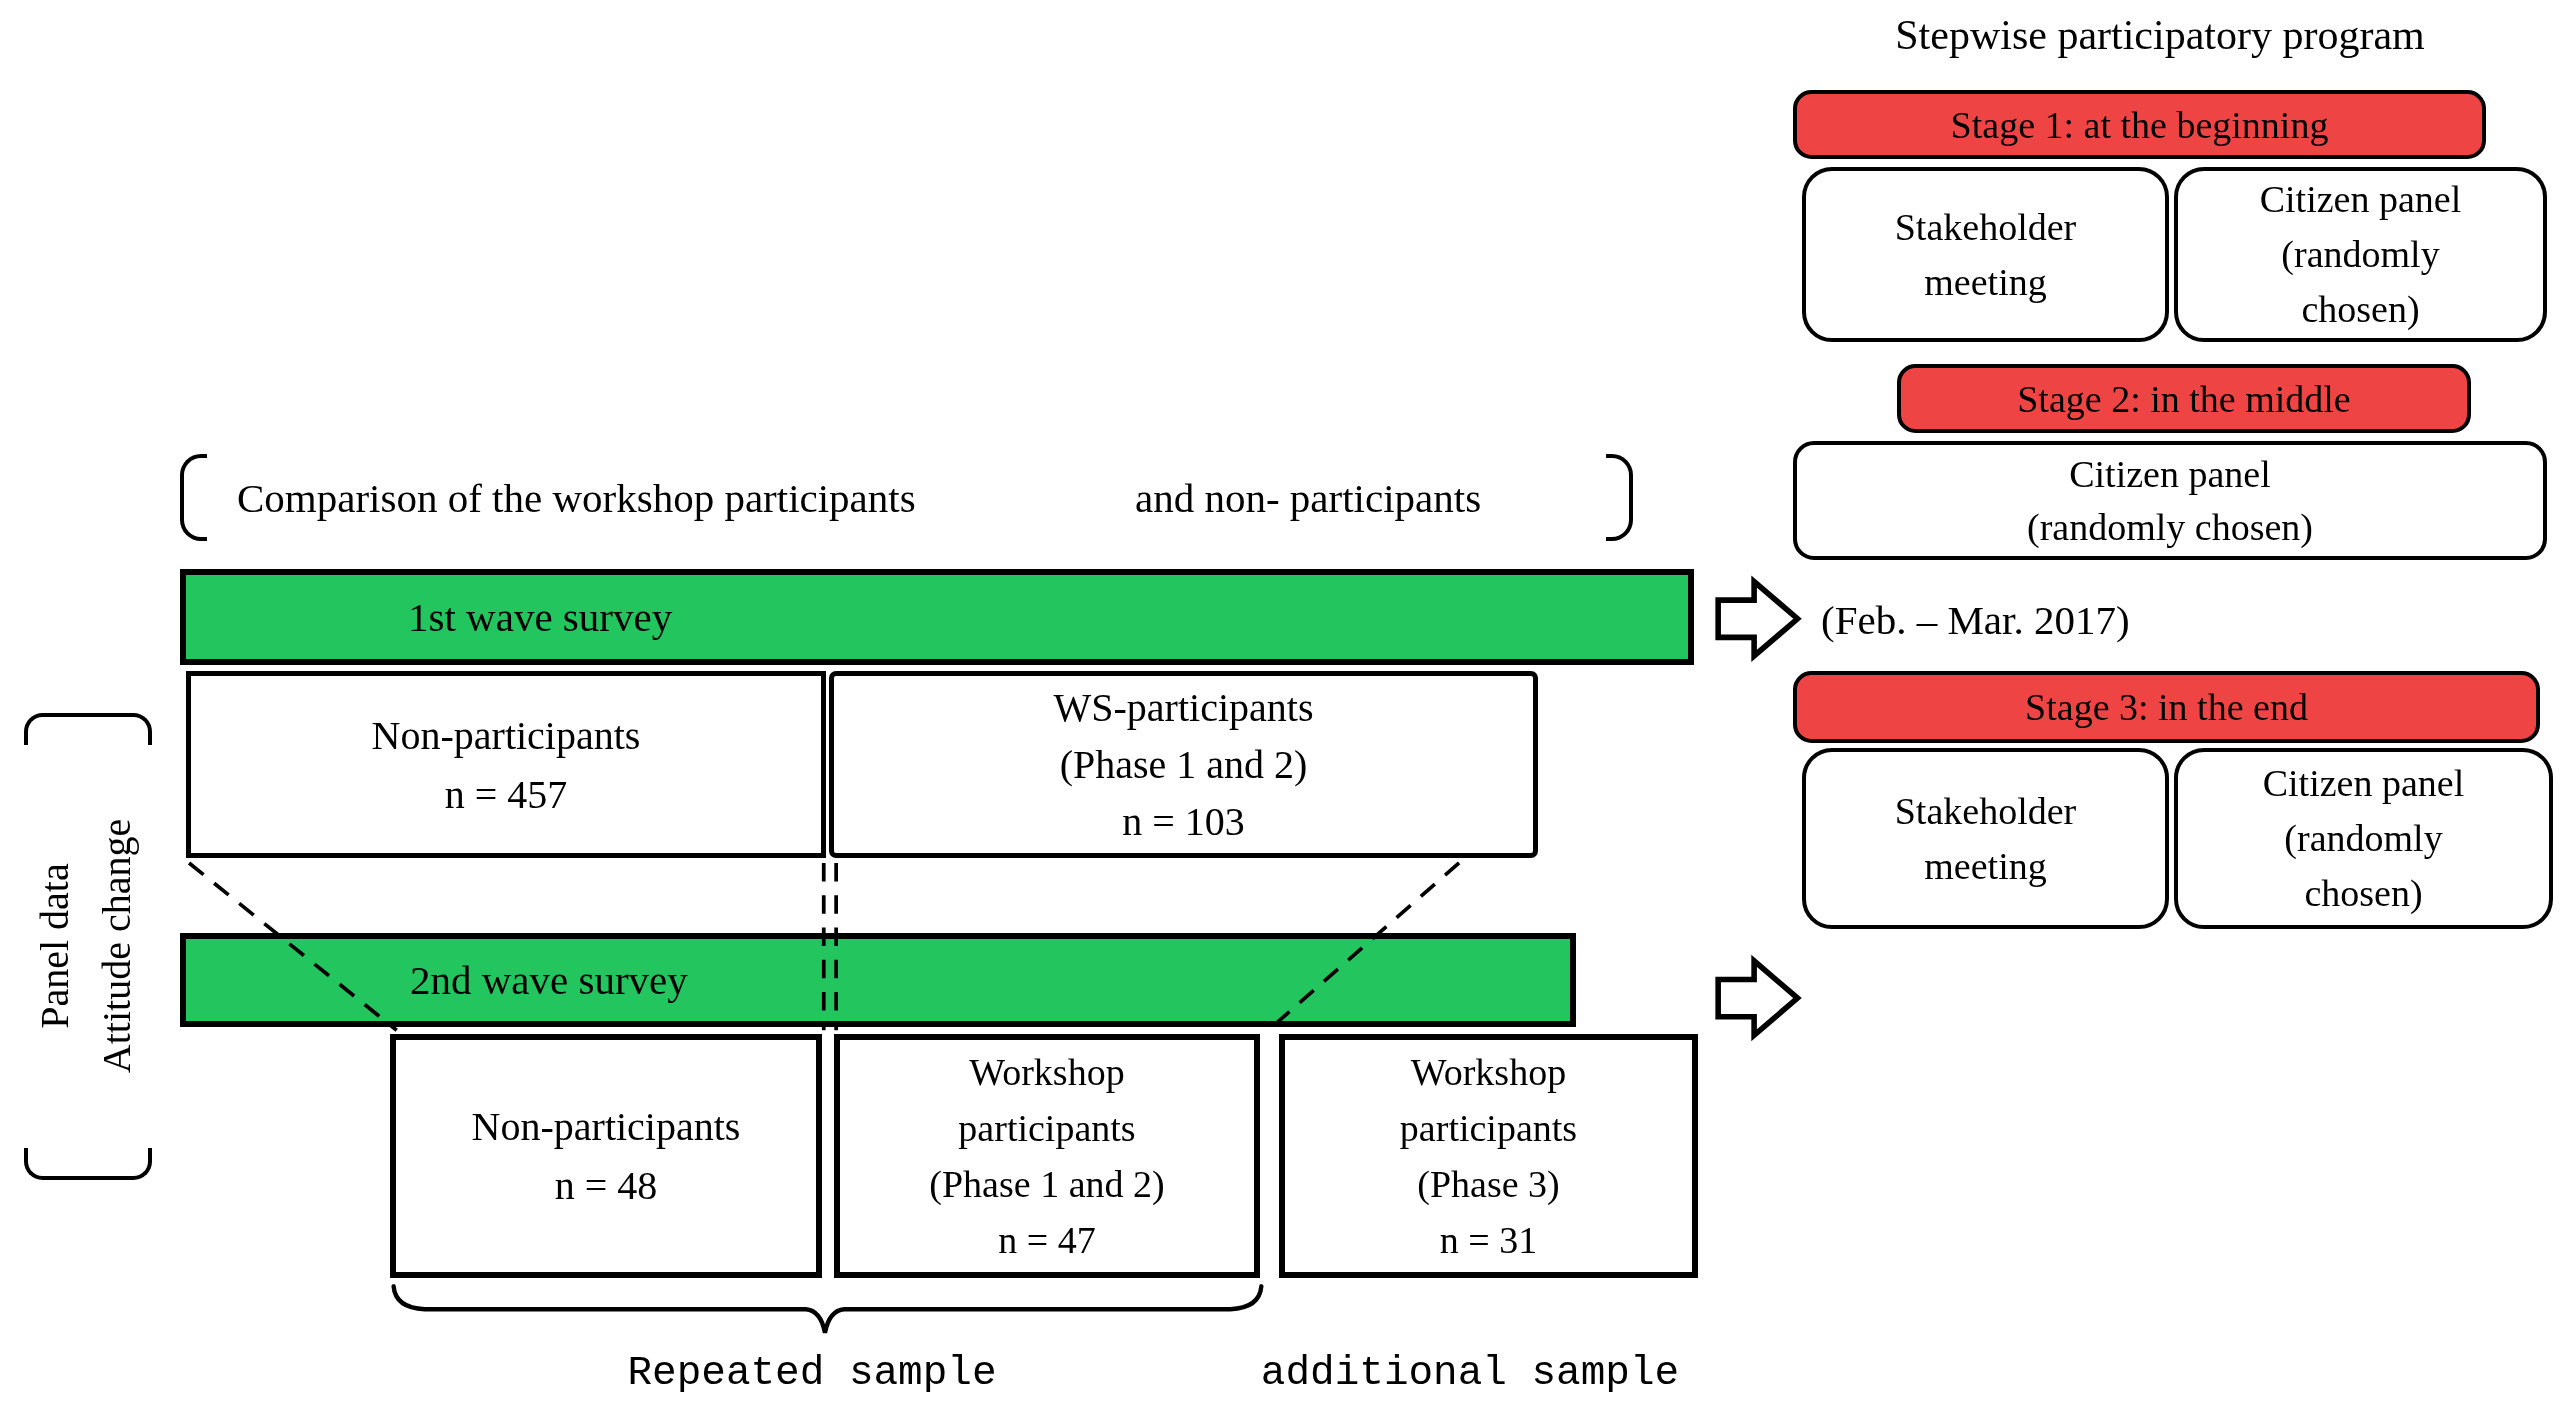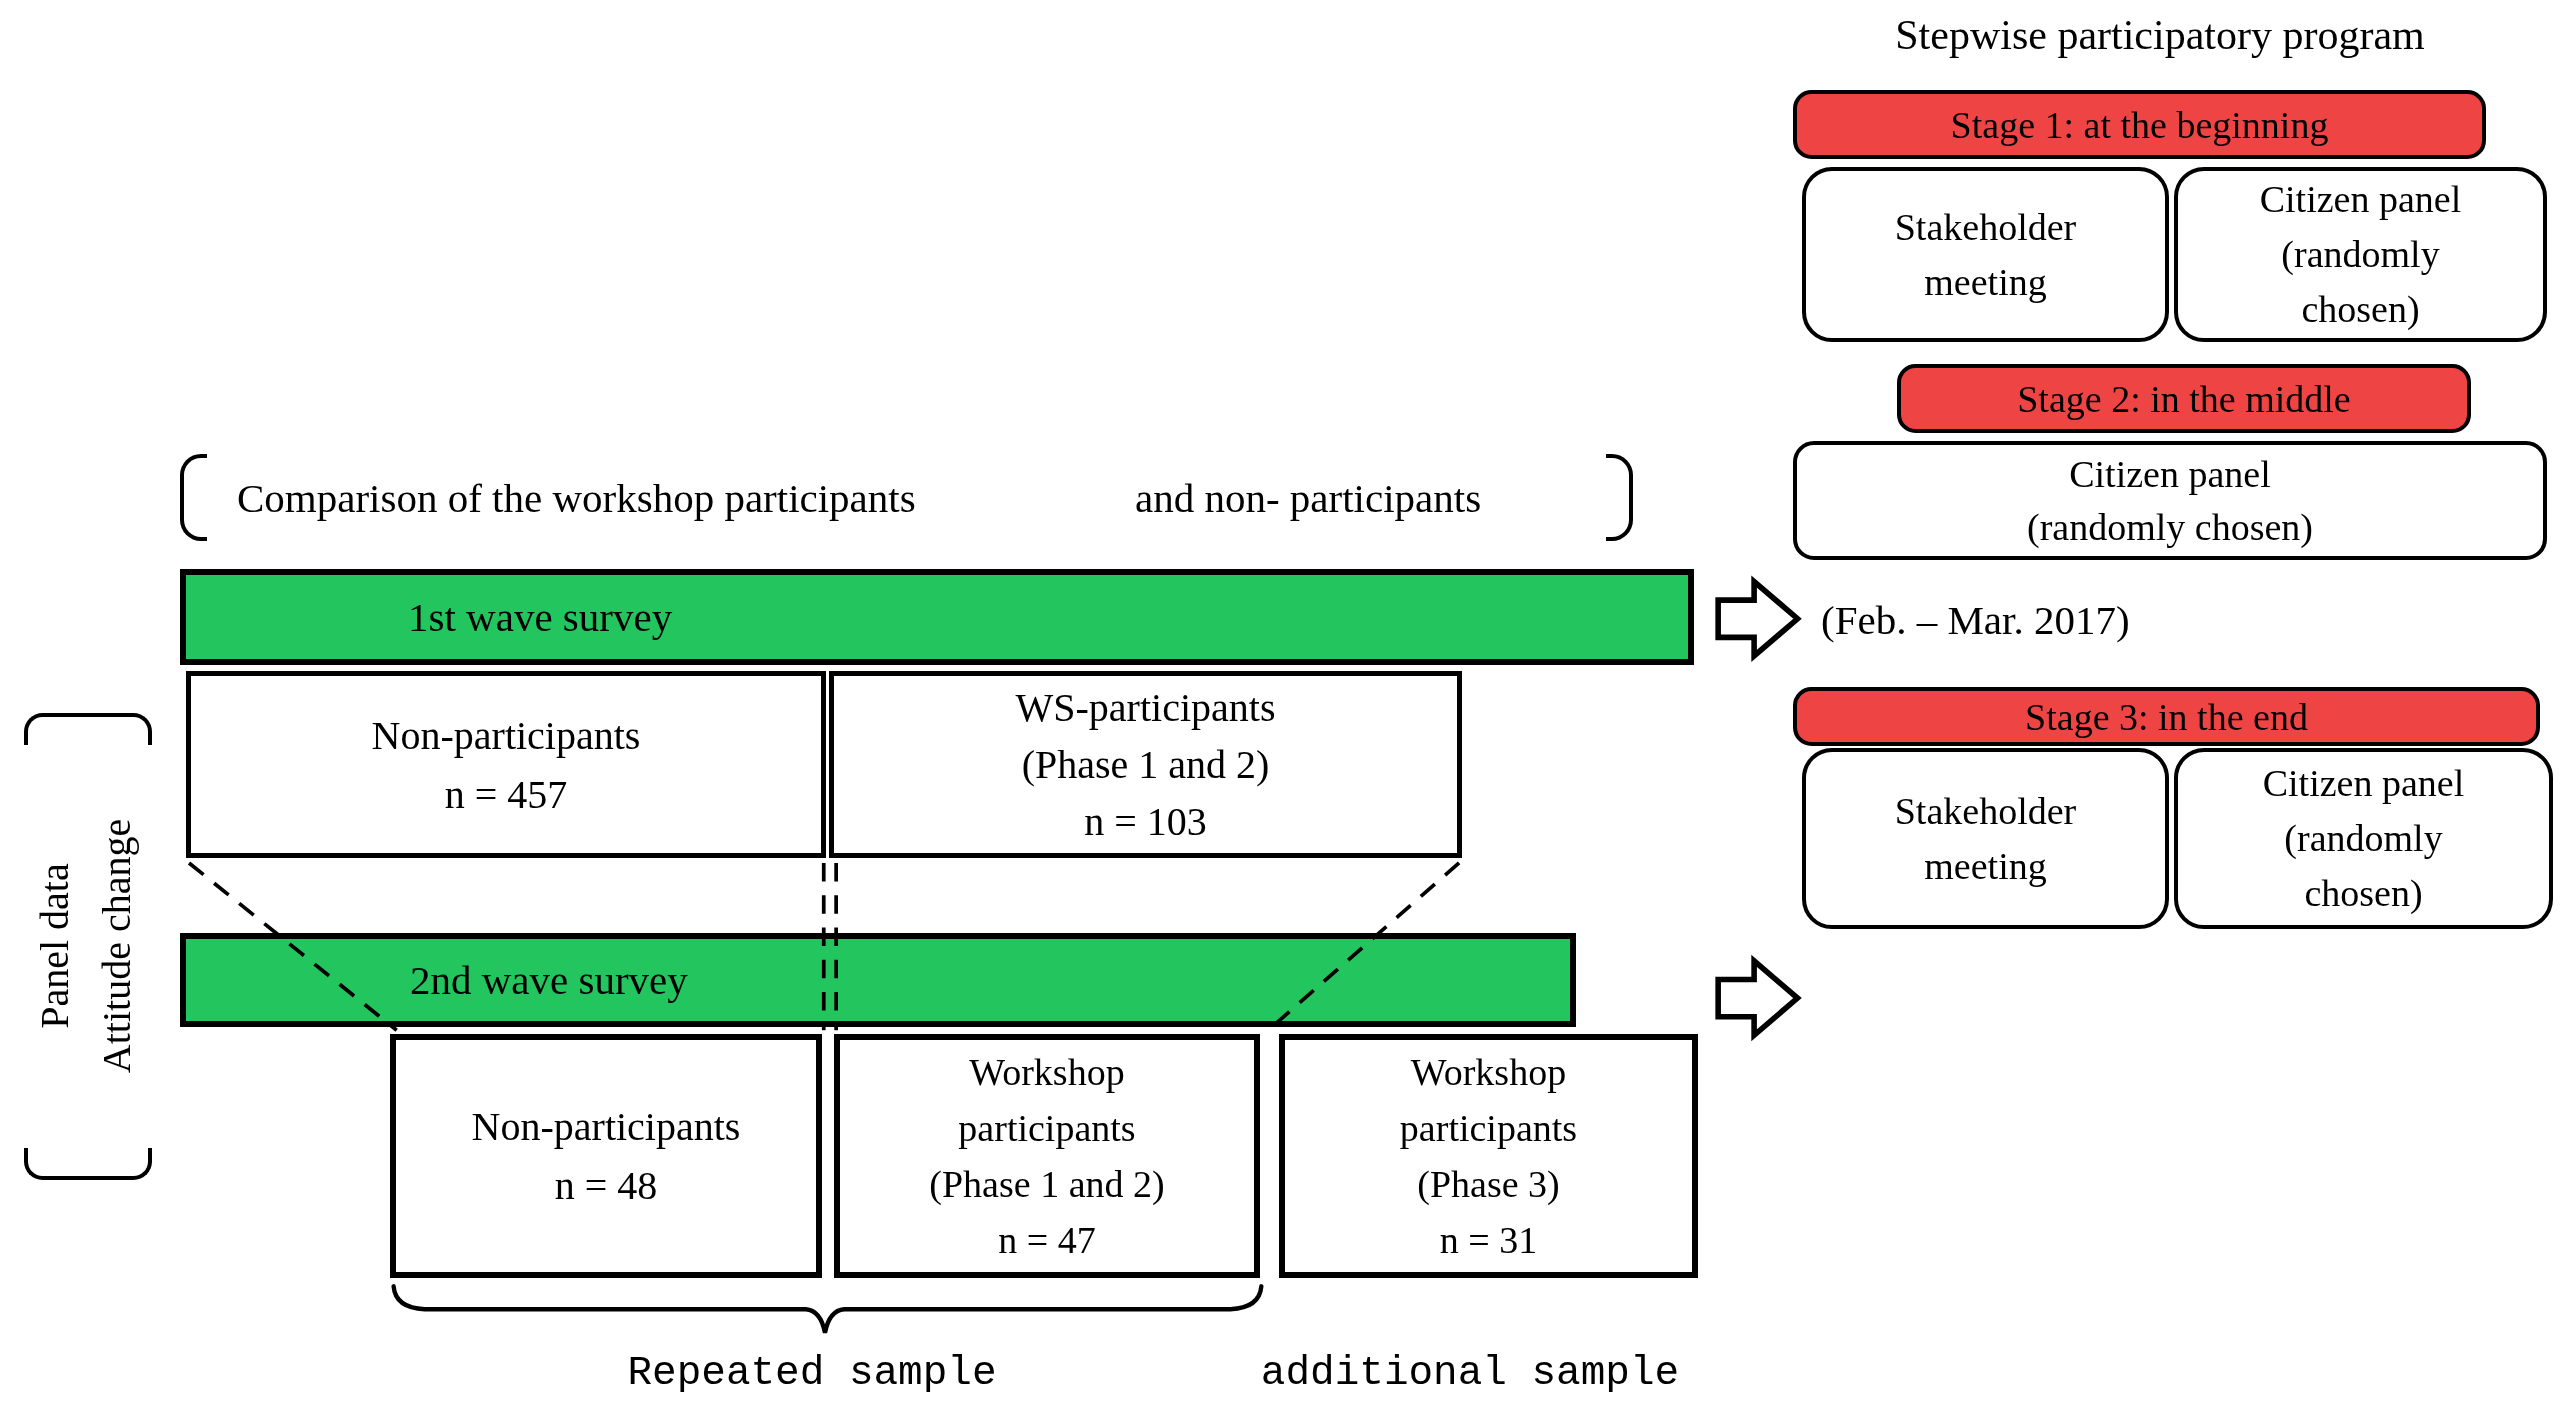--- a/index.html
+++ b/index.html
@@ -99,21 +99,21 @@
     <span>Stage 2: in the middle</span>
   </div>
 
   <div class="abs stage-box-wide ctr" style="left:1793px; top:441px; width:754px; height:119px;">
     <span class="ln">Citizen panel</span>
     <span class="ln">(randomly chosen)</span>
   </div>
 
   <div class="abs date-label" style="left:1821px; top:588px; height:64px;">(Feb. – Mar. 2017)</div>
 
-  <div class="abs stage-header ctr" style="left:1793px; top:671px; width:747px; height:59px;margin-top:16px;">
+  <div class="abs stage-header ctr" style="left:1793px; top:671px; width:747px; height:72px;">
     <span>Stage 3: in the end</span>
   </div>
 
   <div class="abs stage-box ctr" style="left:1802px; top:748px; width:367px; height:181px;">
     <span class="ln">Stakeholder</span>
     <span class="ln">meeting</span>
   </div>
 
   <div class="abs stage-box ctr" style="left:2174px; top:748px; width:379px; height:181px;">
     <span class="ln">Citizen panel</span>
@@ -131,21 +131,21 @@
 
   <div class="abs wave-bar" style="left:180px; top:569px; width:1514px; height:96px;">
     <span class="bar-label" style="left:222px;">1st wave survey</span>
   </div>
 
   <div class="abs sample-box ctr" style="left:186px; top:671px; width:640px; height:187px;">
     <span class="ln">Non-participants</span>
     <span class="ln">n = 457</span>
   </div>
 
-  <div class="abs sample-box ctr" style="left:829px; top:671px; width:633px; height:187px; line-height:57px;">
+  <div class="abs sample-box ctr" style="left:829px; top:671px; width:709px; height:187px; line-height:57px;border-radius:7px;">
     <span class="ln">WS-participants</span>
     <span class="ln">(Phase 1 and 2)</span>
     <span class="ln">n = 103</span>
   </div>
 
   <div class="abs wave-bar" style="left:180px; top:933px; width:1396px; height:94px;">
     <span class="bar-label" style="left:224px;">2nd wave survey</span>
   </div>
 
   <div class="abs sample-box-sm ctr" style="left:390px; top:1034px; width:432px; height:244px; font-size:40px; line-height:59px;">

